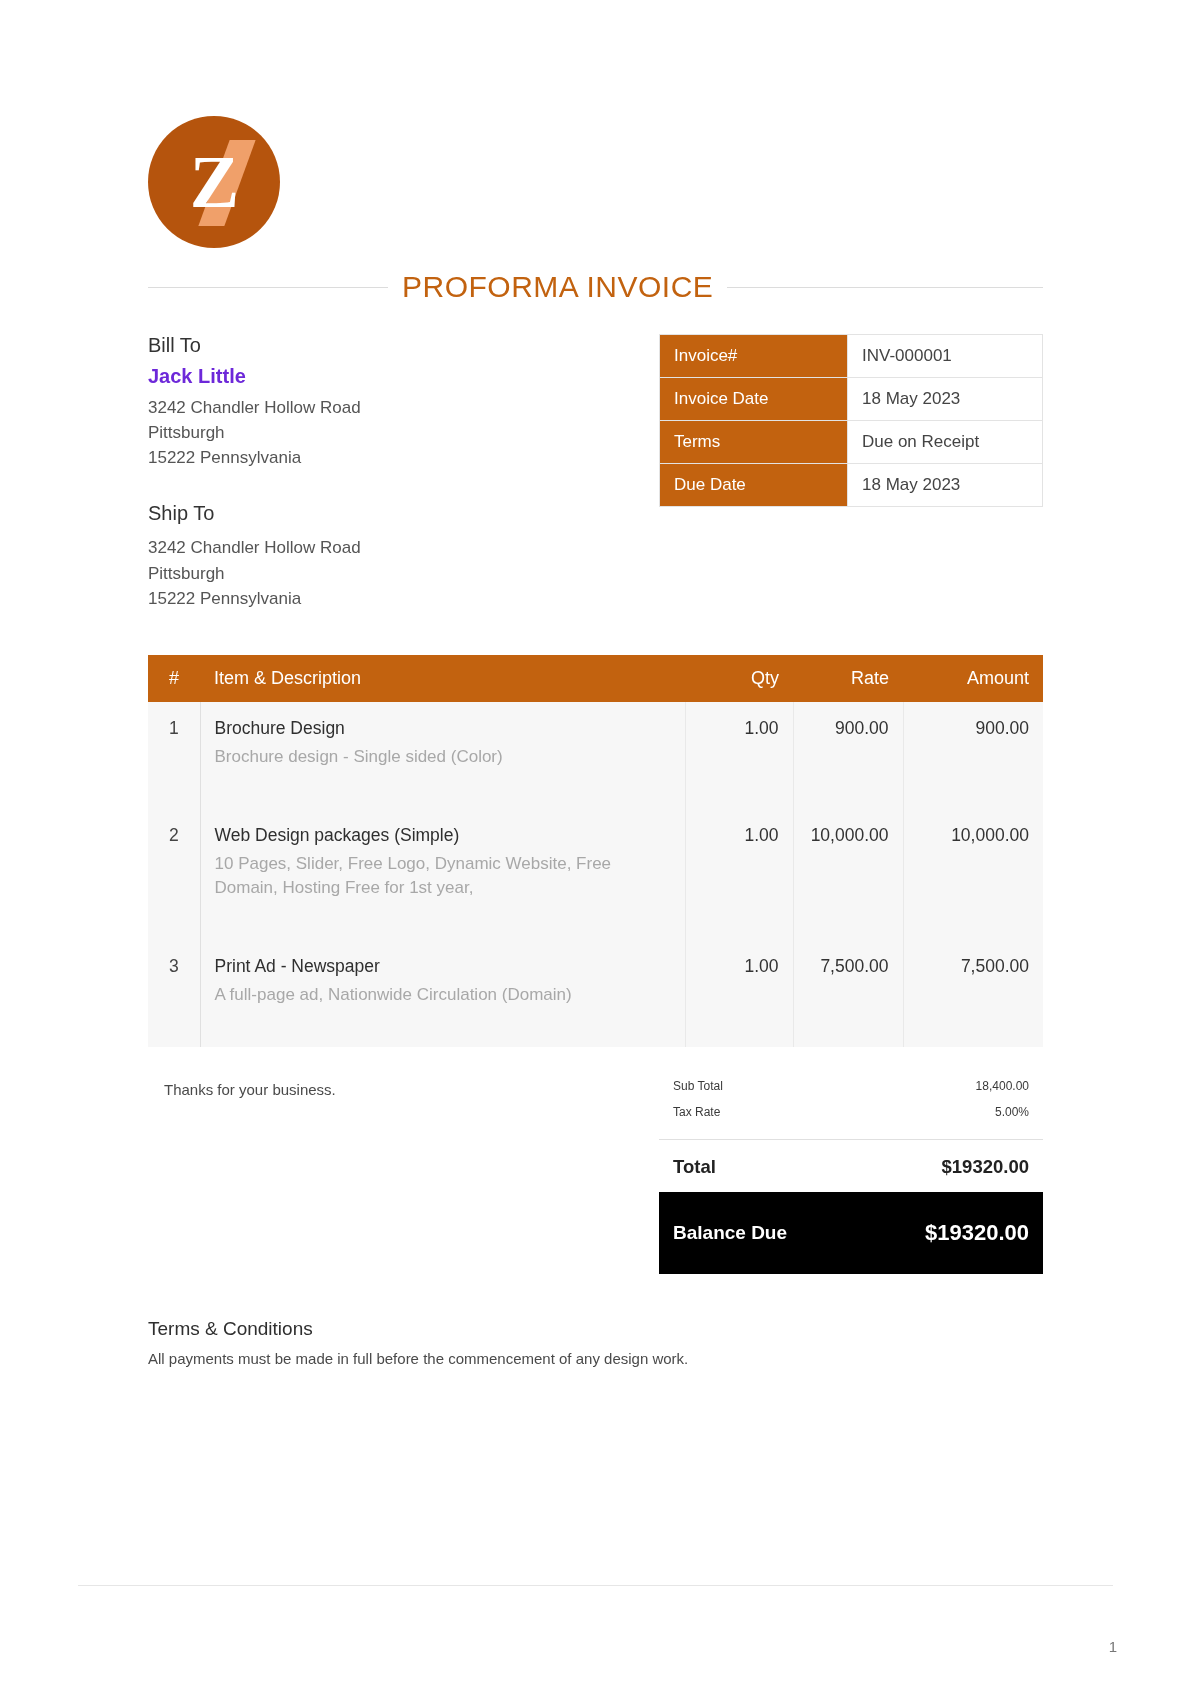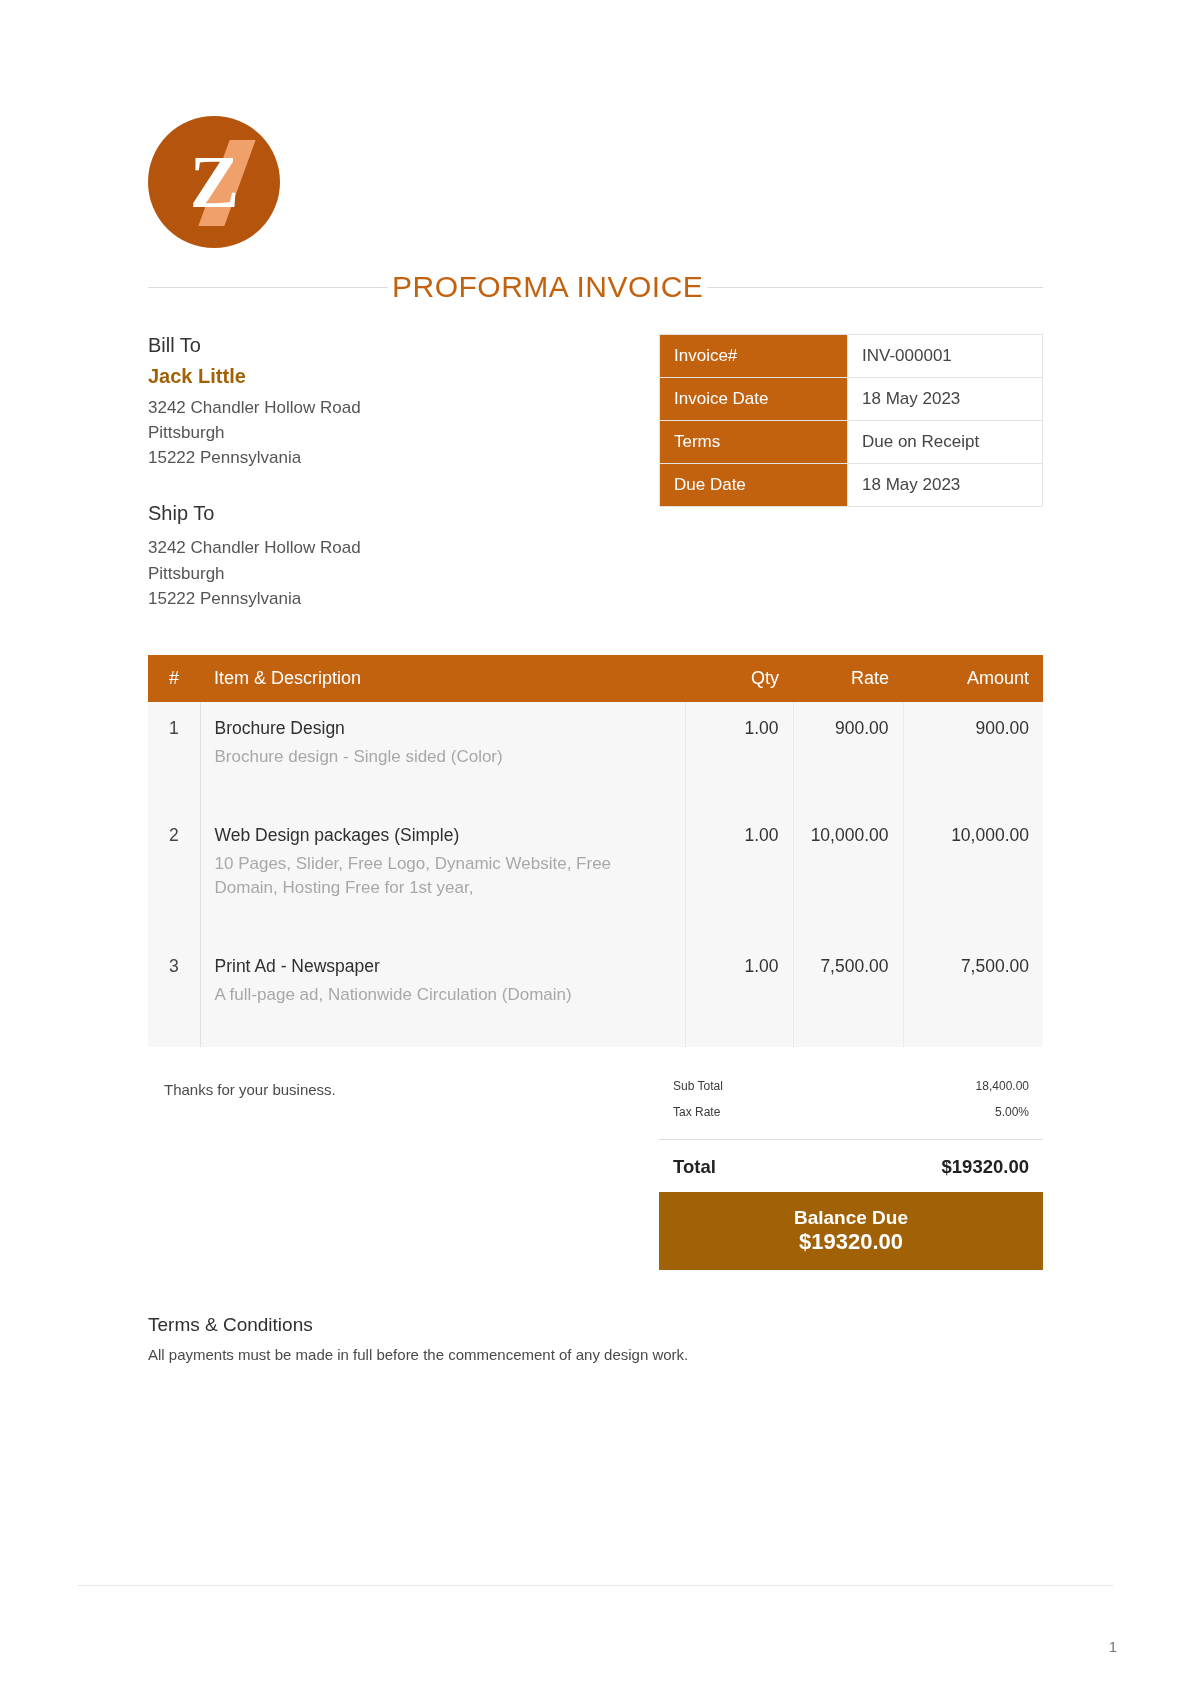--- a/index.html
+++ b/index.html
@@ -72,21 +72,21 @@
   .company-line {
     font-size: 17px;
     color: #555555;
   }
 
   
   .title-row {
     margin-top: 22px;
     display: flex;
     align-items: center;
-    gap: 4px;
+    gap: 14px;
   }
   .title-rule {
     flex: 1 1 auto;
     height: 1px;
     background: #dcdcdc;
   }
   .title-rule.left { max-width: 240px; }
   .doc-title {
     font-size: 30px;
     color: #c2620f;
@@ -104,21 +104,21 @@
   }
   .addresses { width: 500px; }
   .addr-label {
     font-size: 20px;
     color: #333333;
     margin-bottom: 8px;
   }
   .addr-name {
     font-size: 20px;
     font-weight: bold;
-    color: #a16207;
+    color: #6d28d9;
     margin-bottom: 7px;
   }
   .addr-line {
     font-size: 17px;
     color: #555555;
     line-height: 1.48;
   }
   .ship-block { margin-top: 32px; }
 
   .meta-table {
@@ -217,27 +217,26 @@
     margin: 14px 0 8px 0;
   }
   .tot-row.strong {
     font-weight: bold;
     color: #222222;
     font-size: 18.5px;
     padding-top: 8px;
     padding-bottom: 14px;
   }
   .balance {
-    background: #a16207;
+    background: #000000;
     color: #ffffff;
     display: flex;
     justify-content: space-between;
     align-items: center;
-    padding: 15px 14px;
-    flex-direction: column;
+    padding: 28px 14px;
   }
   .balance .lbl { font-size: 19px; font-weight: bold; }
   .balance .val { font-size: 22px; font-weight: bold; }
 
   
   .terms {
     margin-top: 44px;
   }
   .terms-title {
     font-size: 19px;

